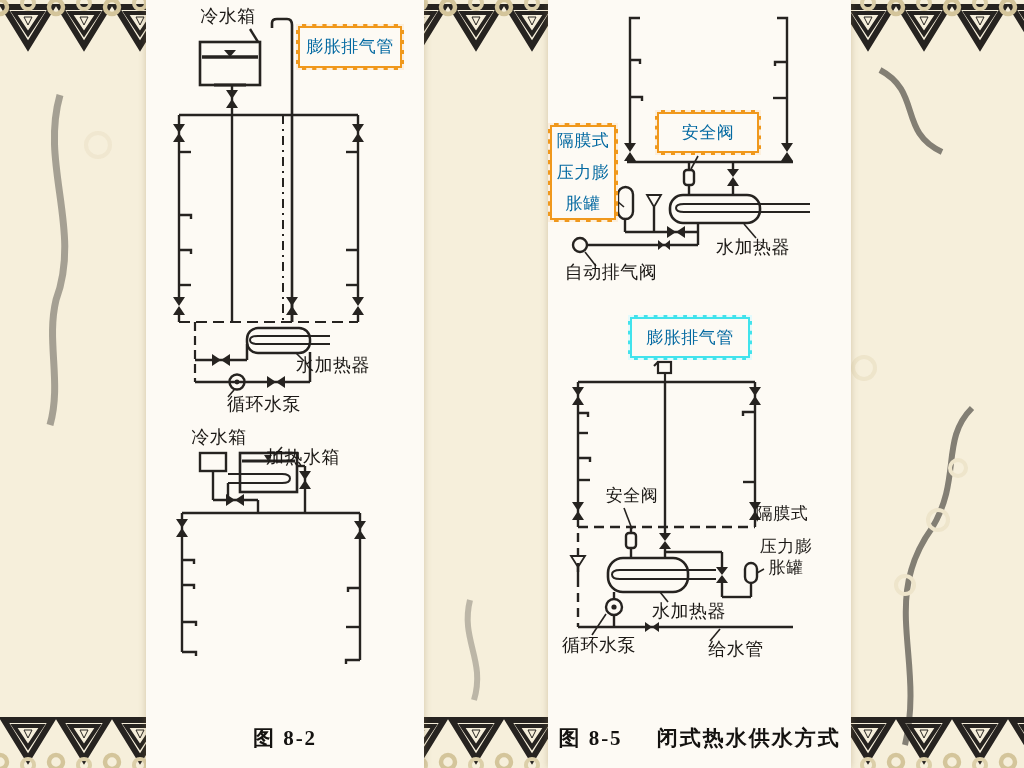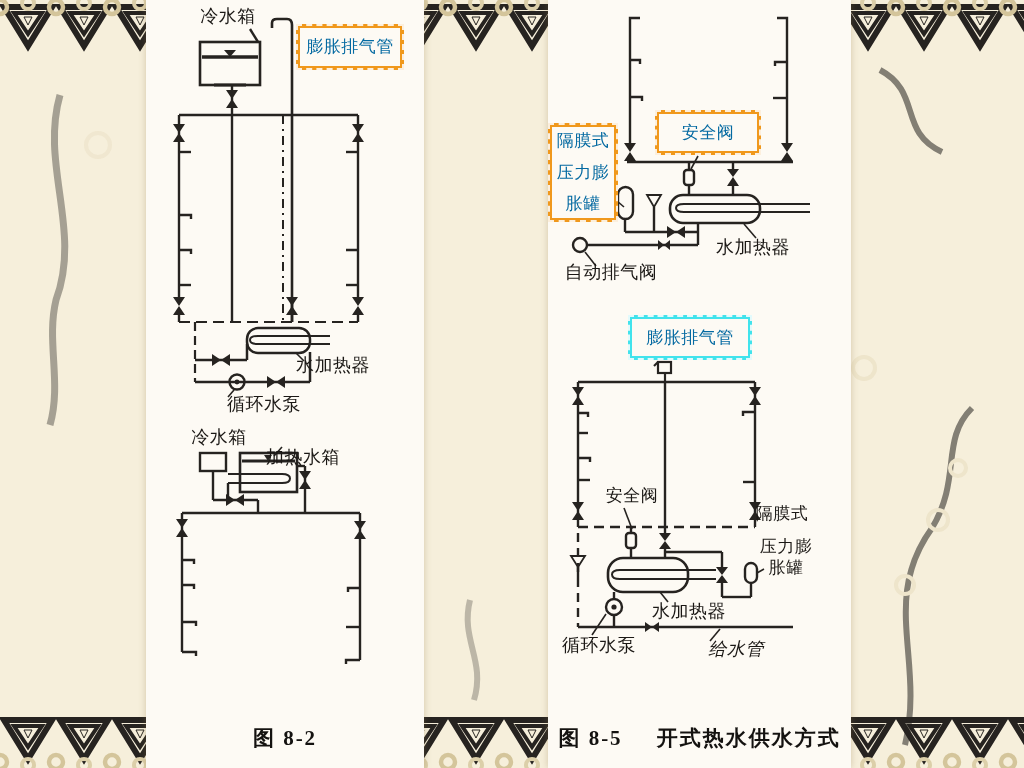--- a/index.html
+++ b/index.html
@@ -328,21 +328,21 @@
     <div class="hl cyan" style="left:80px;top:315px;width:124px;height:45px;">
       <span class="lbl-in">膨胀排气管</span>
     </div>
 
     <div class="lbl s17" style="left:52px;top:486px;width:64px;">安全阀</div>
     <div class="lbl s17" style="left:205px;top:504px;width:58px;">隔膜式</div>
     <div class="lbl s17" style="left:208px;top:537px;width:60px;">压力膨</div>
     <div class="lbl s17" style="left:216px;top:558px;width:44px;">胀罐</div>
     <div class="lbl" style="left:100px;top:601px;width:82px;">水加热器</div>
     <div class="lbl" style="left:8px;top:635px;width:86px;">循环水泵</div>
-    <div class="lbl" style="left:154px;top:639px;width:68px;font-style:italic;">给水管</div>
+    <div class="lbl" style="left:154px;top:639px;width:68px;">给水管</div>
 
     <div class="caption">
       <span>图 8-5</span>
-      <span>开式热水供水方式</span>
+      <span>闭式热水供水方式</span>
     </div>
   </div>
 
 </div>
 
 </body></html>

